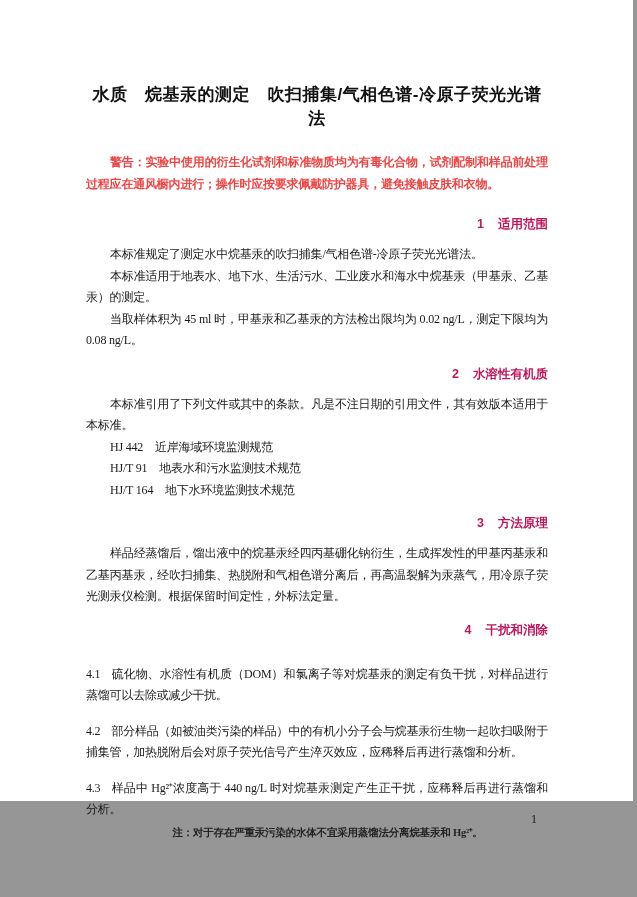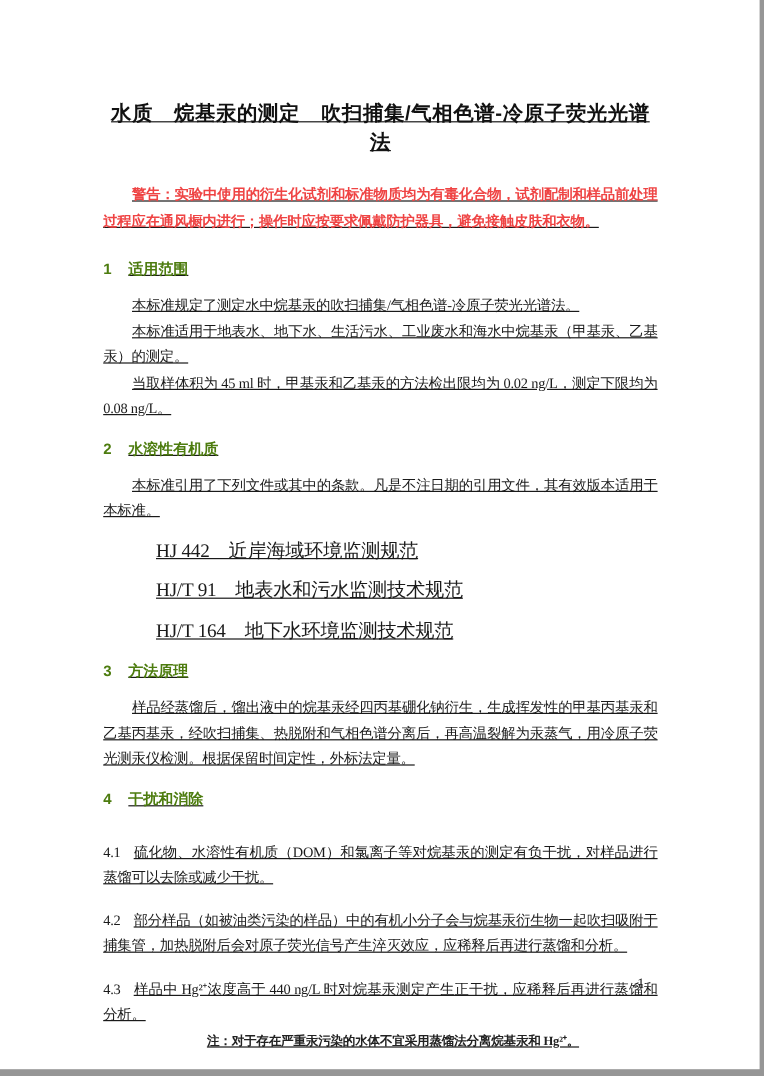--- a/index.html
+++ b/index.html
@@ -8,24 +8,23 @@
     width: 637px;
     height: 897px;
     background: #969696;
     overflow: hidden;
   }
   .page {
     position: absolute;
     left: 0;
     top: 0;
     width: 633px;
-    height: 891px;
+    height: 801px;
     background: #ffffff;
     color: #1a1a1a;
-    text-decoration: underline;
   }
   .content {
     margin: 0 85px 0 86px;
   }
   .doc-title {
     margin: 0;
     padding-top: 83px;
     text-align: center;
     font-family: "Liberation Sans", sans-serif;
     font-weight: bold;
@@ -44,42 +43,43 @@
     text-align: justify;
     letter-spacing: -0.2px;
     color: #ef4444;
   }
   .sec-h {
     margin: 12px 0 10px 0;
     font-family: "Liberation Sans", sans-serif;
     font-weight: bold;
     font-size: 12.5px;
     line-height: 20px;
-    color: #4d7c0f;
+    color: #be185d;
+    text-align: right;
   }
   .sec-h .sec-num {
     display: inline-block;
     margin-right: 14px;
   }
   .sec-h.first {
     margin-top: 19px;
   }
   p.body-p {
     margin: 0;
     font-family: "Liberation Serif", serif;
     font-size: 12px;
     line-height: 21.5px;
     text-indent: 2em;
     text-align: justify;
     letter-spacing: -0.2px;
   }
   p.ref-p {
-    margin: 12px;
+    margin: 0;
     font-family: "Liberation Serif", serif;
-    font-size: 16px;
+    font-size: 12px;
     line-height: 21.5px;
     text-indent: 2em;
     letter-spacing: -0.2px;
     white-space: nowrap;
   }
   p.clause-p {
     margin: 0;
     font-family: "Liberation Serif", serif;
     font-size: 12px;
     line-height: 21.5px;

